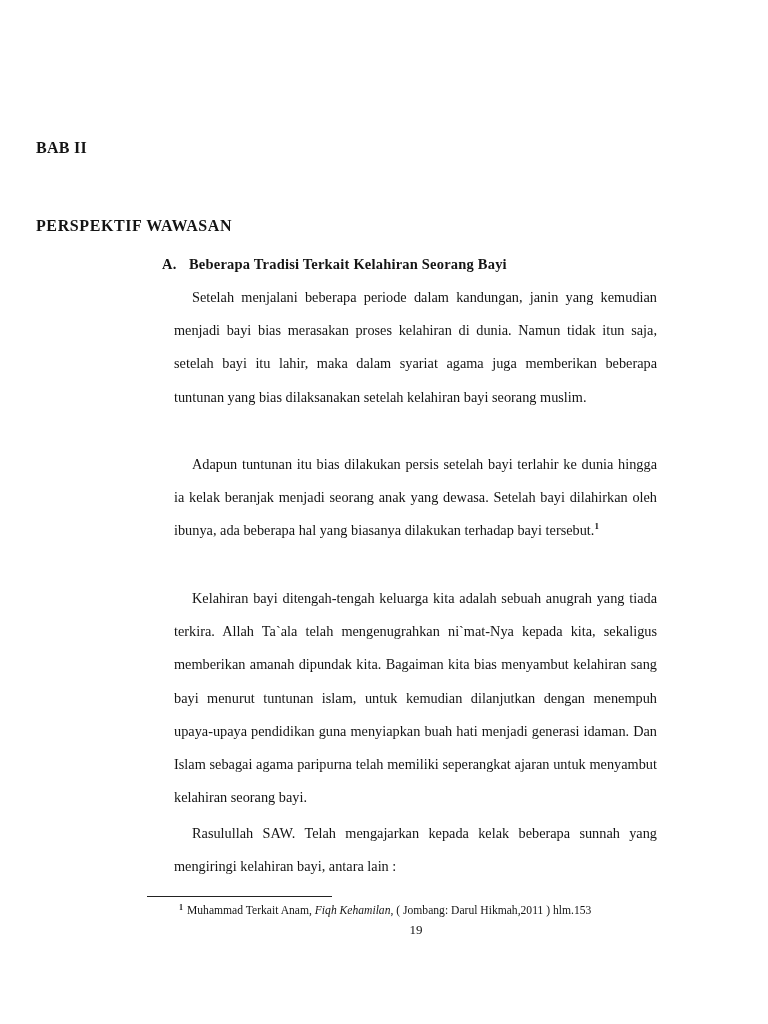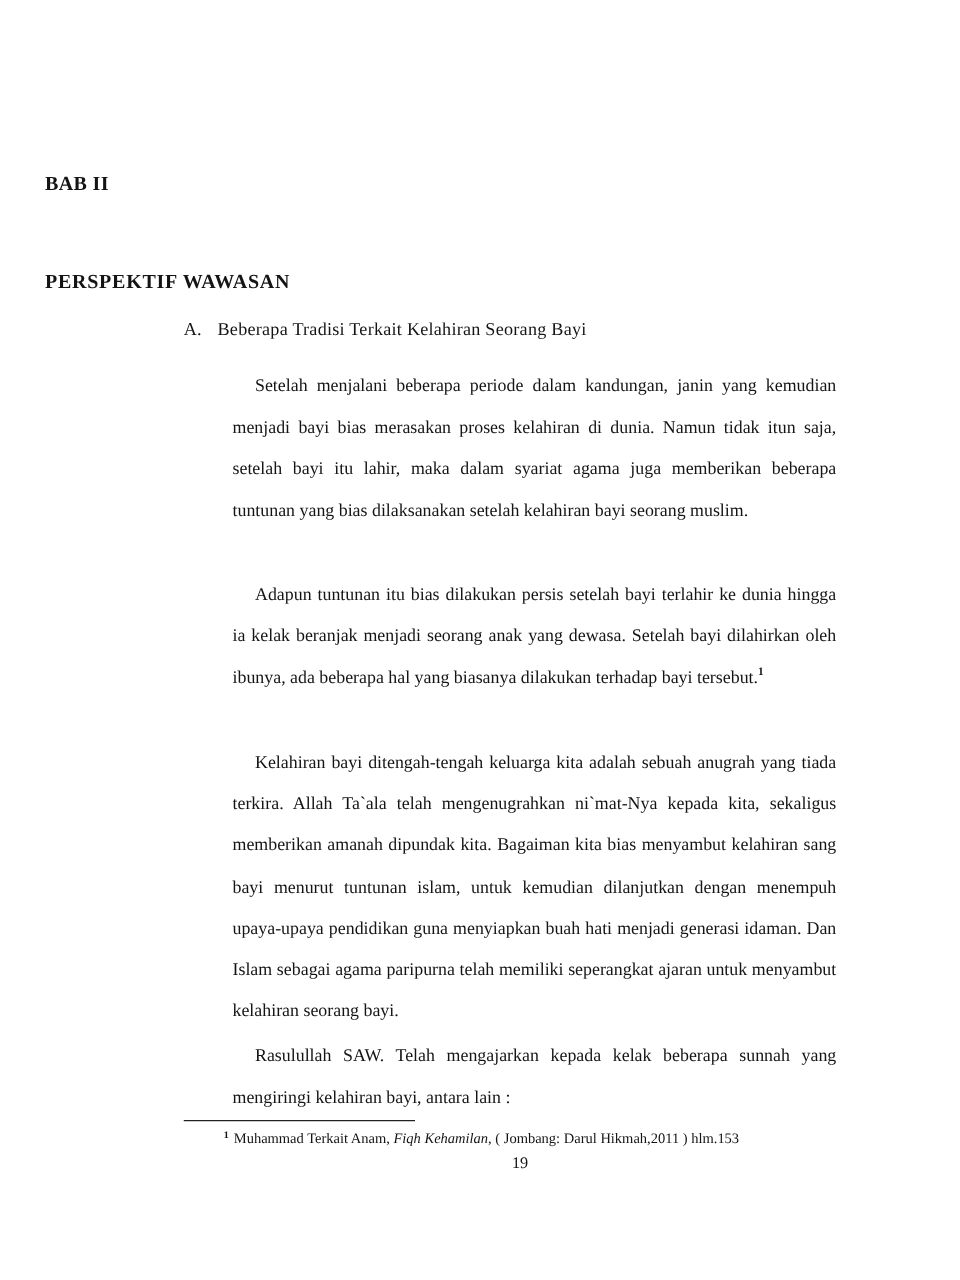--- a/index.html
+++ b/index.html
@@ -8,28 +8,28 @@
       position: relative; overflow: hidden;
       font-family: "Liberation Serif", "DejaVu Serif", serif;
       color: #141414;
     }
     .page { position: absolute; left: 0; top: 0; width: 768px; height: 1024px; }
     .center-line {
       position: absolute; left: 0; width: 768px; text-align: left;
       font-weight: bold; font-size: 16px; letter-spacing: 0.3px; padding-left: 36px;
     }
     .heading-a {
-      position: absolute; left: 147px; top: 256px;
-      font-weight: normal; font-size: 14.5px; letter-spacing: 0.2px;
+      position: absolute; left: 162px; top: 256px;
+      font-weight: bold; font-size: 14.5px; letter-spacing: 0.2px;
     }
     .heading-a .marker { display: inline-block; width: 27px; }
     .para {
       position: absolute; left: 174px; width: 483px;
       font-size: 14.3px; line-height: 33.2px; text-align: justify;
-      text-indent: 18px; margin: 12px;
+      text-indent: 18px; margin: 0;
     }
     .para sup { font-size: 9px; line-height: 0; vertical-align: 6px; font-weight: bold; }
     .fn-rule {
       position: absolute; left: 147px; top: 896px; width: 185px; height: 0;
       border-top: 1px solid #222;
     }
     .footnote {
       position: absolute; left: 179px; top: 903px; font-size: 11.6px;
       white-space: nowrap;
     }

